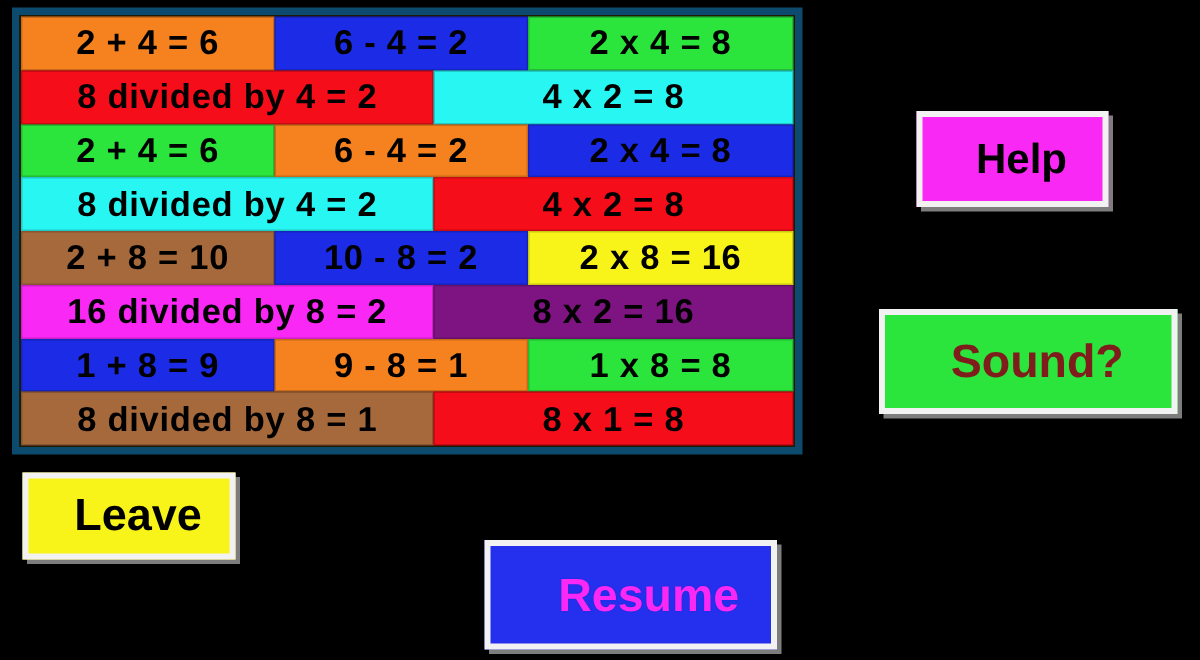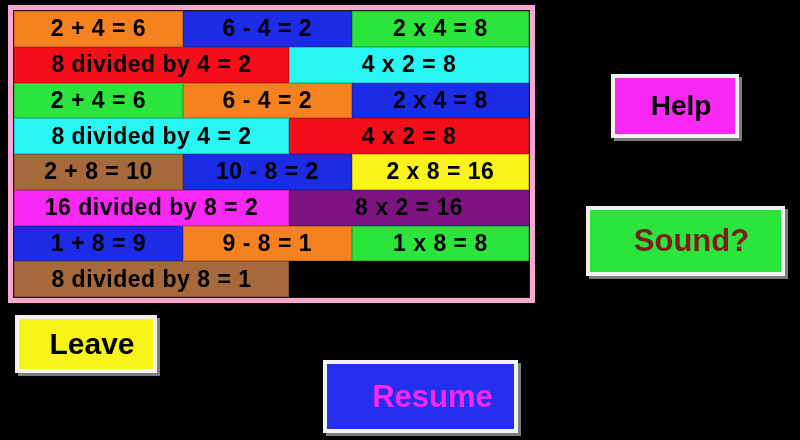--- a/index.html
+++ b/index.html
@@ -72,21 +72,21 @@
   #btn-sound  { left: 586px; top: 206px; width: 199px; height: 70px; font-size: 31px; }
   #btn-leave  { left: 15px;  top: 315px; width: 142px; height: 58px; font-size: 30px; }
   #btn-resume { left: 323px; top: 360px; width: 195px; height: 73px; font-size: 31px; }
   #btn-resume .btn-label { text-shadow: 0 0 1px rgba(0,0,0,0.2); margin-left: 12px; }
 </style>
 </head>
 <body>
 
 <div id="stage" style="background: rgb(0, 0, 0);">
 
-  <div id="board-frame" style="background: #f9a8d4;">
+  <div id="board-frame" style="background: #0c4a6e;">
     <div id="board-inner">
 
     <div class="board-row">
           <div class="equation-cell" style="background: rgb(245, 130, 30); width: 32.8%;">2 + 4 = 6</div>
           <div class="equation-cell" style="background: rgb(28, 43, 230); width: 32.8%;">6 - 4 = 2</div>
           <div class="equation-cell" style="background: rgb(43, 228, 60); width: 34.4%;">2 x 4 = 8</div>
         </div>
         <div class="board-row">
           <div class="equation-cell" style="background: rgb(245, 13, 26); width: 53.4%;">8 divided by 4 = 2</div>
           <div class="equation-cell" style="background: rgb(40, 246, 242); width: 46.6%;">4 x 2 = 8</div>
@@ -109,20 +109,21 @@
           <div class="equation-cell" style="background: rgb(250, 40, 245); width: 53.4%;">16 divided by 8 = 2</div>
           <div class="equation-cell" style="background: rgb(125, 20, 130); width: 46.6%;">8 x 2 = 16</div>
         </div>
         <div class="board-row">
           <div class="equation-cell" style="background: rgb(28, 43, 230); width: 32.8%;">1 + 8 = 9</div>
           <div class="equation-cell" style="background: rgb(245, 130, 30); width: 32.8%;">9 - 8 = 1</div>
           <div class="equation-cell" style="background: rgb(43, 228, 60); width: 34.4%; text-align: center;">1 x 8 = 8</div>
         </div>
         <div class="board-row">
           <div class="equation-cell" style="background: rgb(165, 105, 60); width: 53.4%;">8 divided by 8 = 1</div>
+          <div class="equation-cell" style="background: rgb(245, 13, 26); width: 46.6%;">8 x 1 = 8</div>
         </div>
       </div>
   </div>
 
   <div id="btn-help" class="btn3d" style="background: rgb(250, 40, 245); color: rgb(0, 0, 0);">
     <span class="btn-label">Help</span>
   </div>
 
   <div id="btn-sound" class="btn3d" style="background: rgb(43, 228, 60); color: #7f1d1d;">
     <span class="btn-label">Sound?</span>

